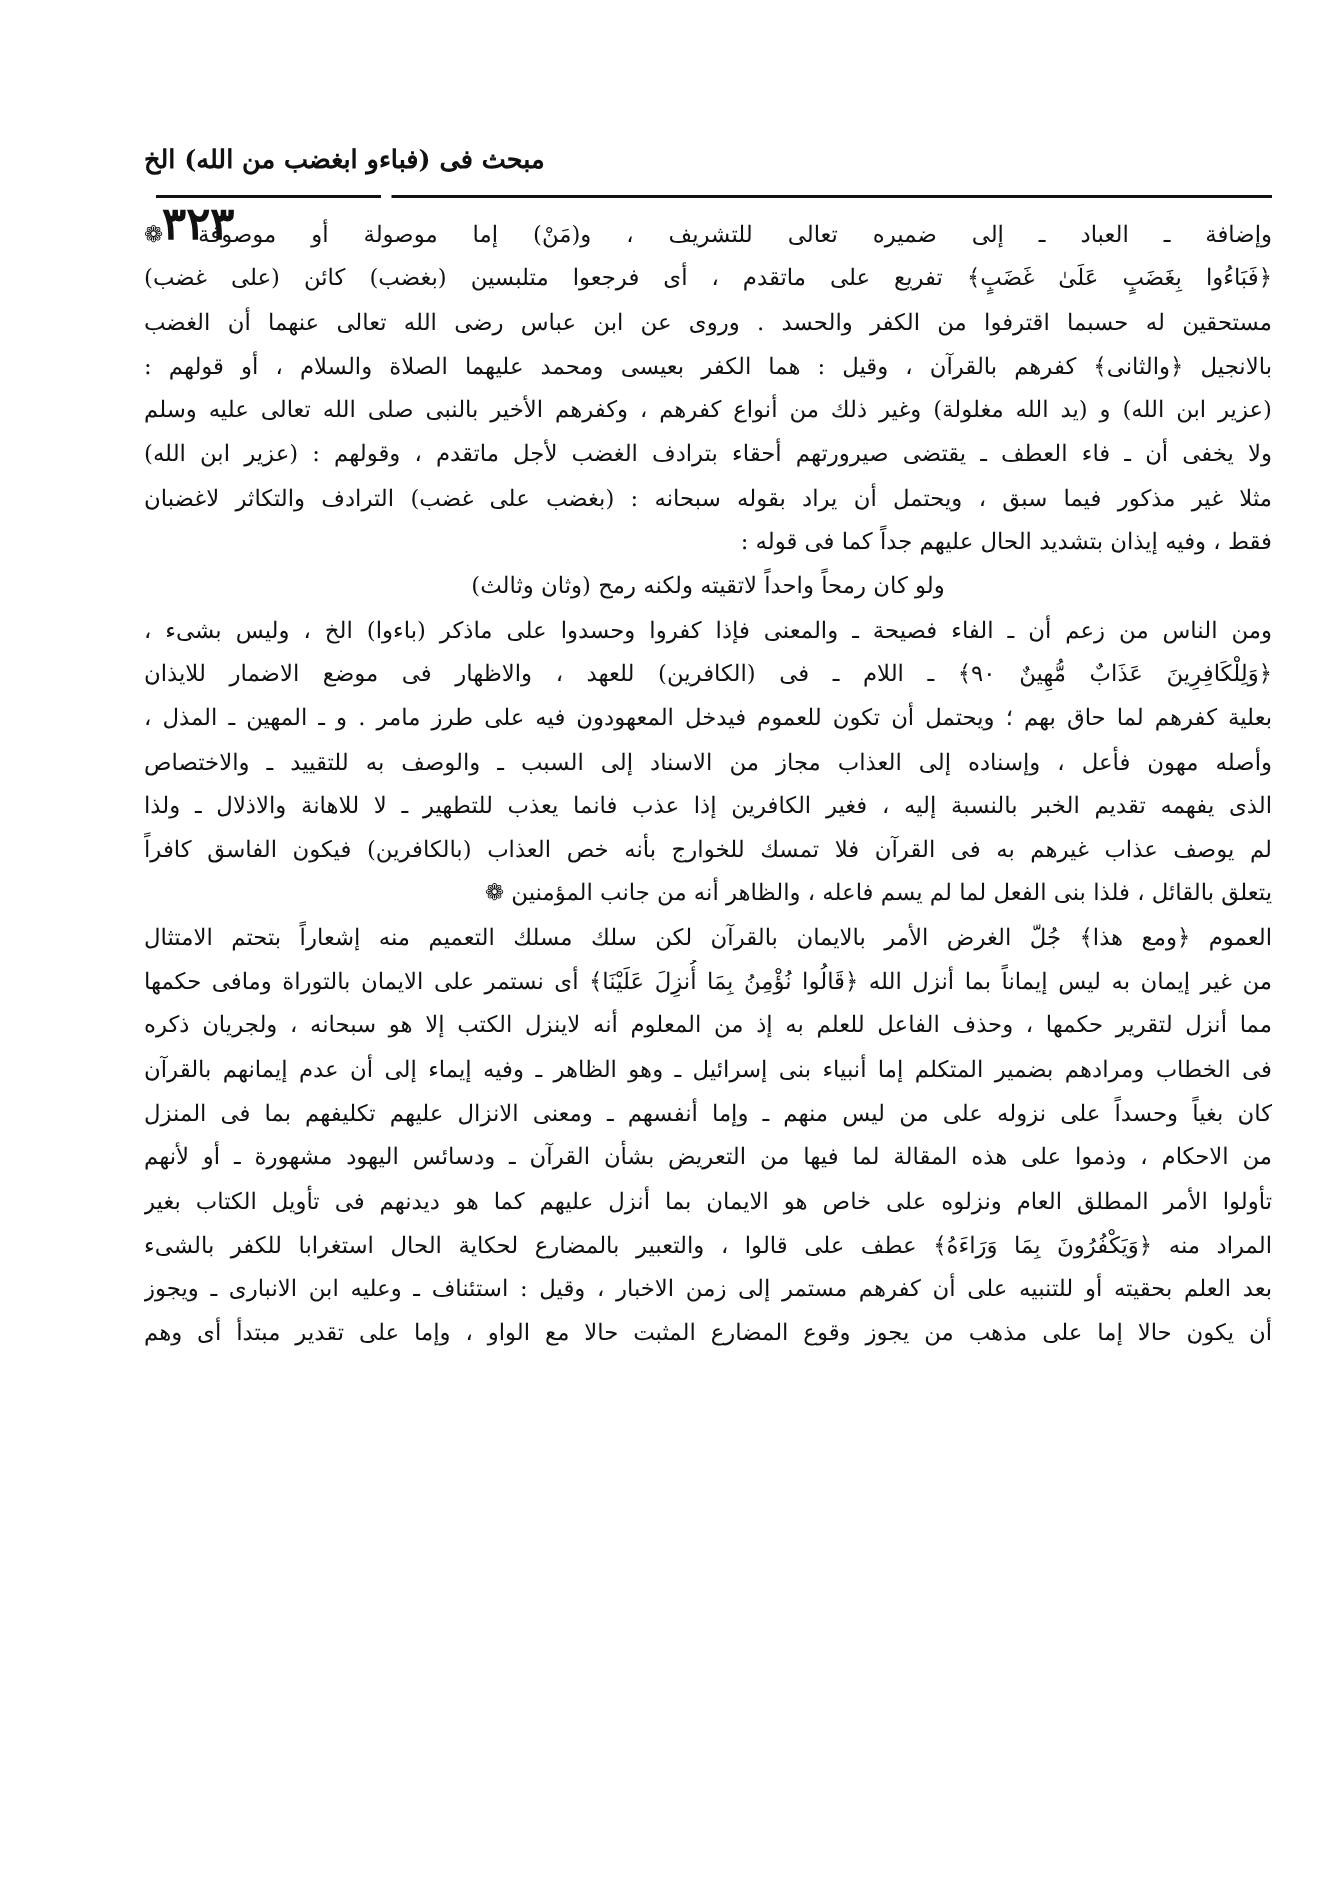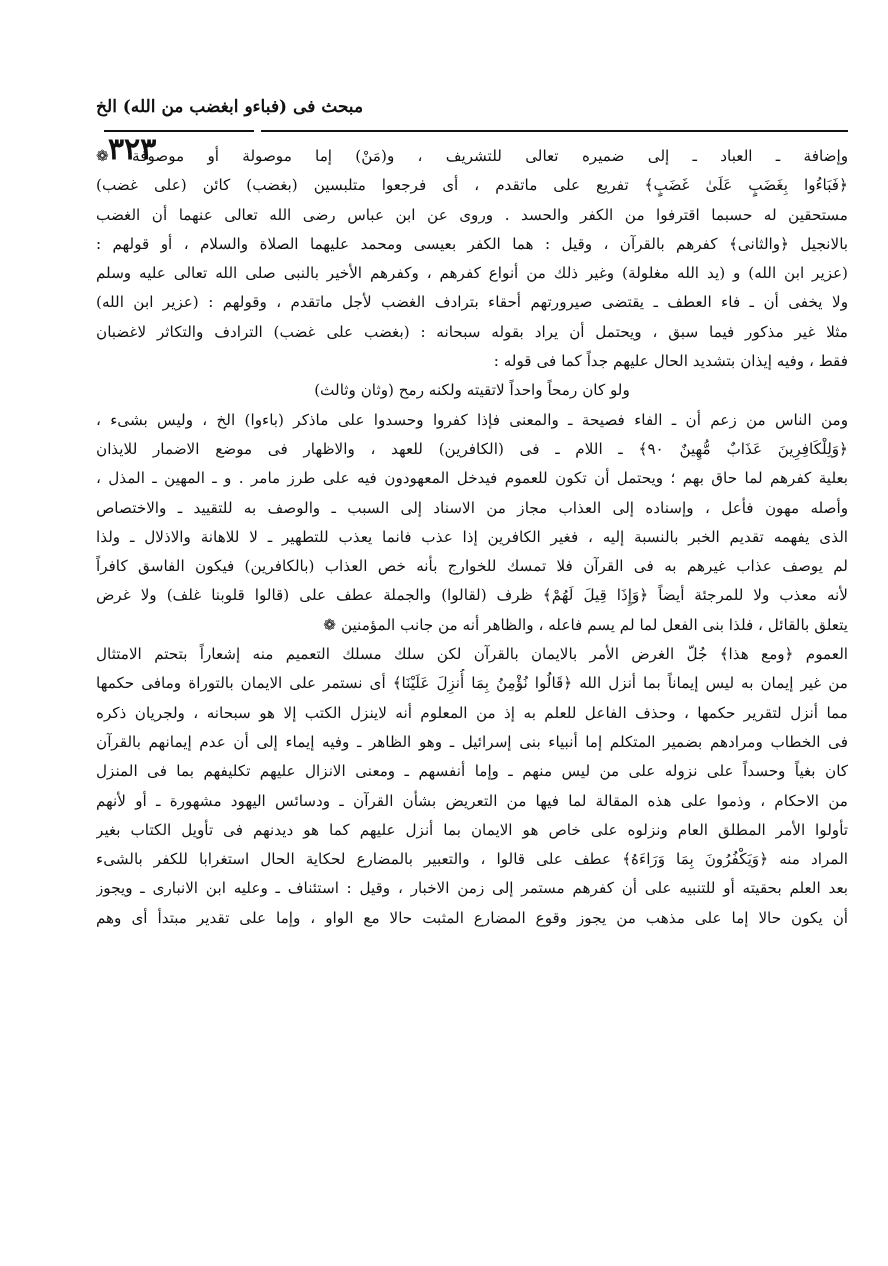--- a/index.html
+++ b/index.html
@@ -38,21 +38,20 @@
     <span class="line">ولا يخفى أن ـ فاء العطف ـ يقتضى صيرورتهم أحقاء بترادف الغضب لأجل ماتقدم ، وقولهم : (عزير ابن الله)</span>
     <span class="line">مثلا غير مذكور فيما سبق ، ويحتمل أن يراد بقوله سبحانه : (بغضب على غضب) الترادف والتكاثر لاغضبان</span>
     <span class="line last">فقط ، وفيه إيذان بتشديد الحال عليهم جداً كما فى قوله :</span>
     <span class="line verse">ولو كان رمحاً واحداً لاتقيته      ولكنه رمح (وثان وثالث)</span>
     <span class="line">ومن الناس من زعم أن ـ الفاء فصيحة ـ والمعنى فإذا كفروا وحسدوا على ماذكر (باءوا) الخ ، وليس بشىء ،</span>
     <span class="line">﴿وَلِلْكَافِرِينَ عَذَابٌ مُّهِينٌ ٩٠﴾ ـ اللام ـ فى (الكافرين) للعهد ، والاظهار فى موضع الاضمار للايذان</span>
     <span class="line">بعلية كفرهم لما حاق بهم ؛ ويحتمل أن تكون للعموم فيدخل المعهودون فيه على طرز مامر . و ـ المهين ـ المذل ،</span>
     <span class="line">وأصله مهون فأعل ، وإسناده إلى العذاب مجاز من الاسناد إلى السبب ـ والوصف به للتقييد ـ والاختصاص</span>
     <span class="line">الذى يفهمه تقديم الخبر بالنسبة إليه ، فغير الكافرين إذا عذب فانما يعذب للتطهير ـ لا للاهانة والاذلال ـ ولذا</span>
     <span class="line">لم يوصف عذاب غيرهم به فى القرآن فلا تمسك للخوارج بأنه خص العذاب (بالكافرين) فيكون الفاسق كافراً</span>
-    <span class="line">لأنه معذب ولا للمرجئة أيضاً ﴿وَإِذَا قِيلَ لَهُمْ﴾ ظرف (لقالوا) والجملة عطف على (قالوا قلوبنا غلف) ولا غرض</span>
     <span class="line last">يتعلق بالقائل ، فلذا بنى الفعل لما لم يسم فاعله ، والظاهر أنه من جانب المؤمنين ❁</span>
     <span class="line">العموم ﴿ومع هذا﴾ جُلّ الغرض الأمر بالايمان بالقرآن لكن سلك مسلك التعميم منه إشعاراً بتحتم الامتثال</span>
     <span class="line">من غير إيمان به ليس إيماناً بما أنزل الله ﴿قَالُوا نُؤْمِنُ بِمَا أُنزِلَ عَلَيْنَا﴾ أى نستمر على الايمان بالتوراة ومافى حكمها</span>
     <span class="line">مما أنزل لتقرير حكمها ، وحذف الفاعل للعلم به إذ من المعلوم أنه لاينزل الكتب إلا هو سبحانه ، ولجريان ذكره</span>
     <span class="line">فى الخطاب ومرادهم بضمير المتكلم إما أنبياء بنى إسرائيل ـ وهو الظاهر ـ وفيه إيماء إلى أن عدم إيمانهم بالقرآن</span>
     <span class="line">كان بغياً وحسداً على نزوله على من ليس منهم ـ وإما أنفسهم ـ ومعنى الانزال عليهم تكليفهم بما فى المنزل</span>
     <span class="line">من الاحكام ، وذموا على هذه المقالة لما فيها من التعريض بشأن القرآن ـ ودسائس اليهود مشهورة ـ أو لأنهم</span>
     <span class="line">تأولوا الأمر المطلق العام ونزلوه على خاص هو الايمان بما أنزل عليهم كما هو ديدنهم فى تأويل الكتاب بغير</span>
     <span class="line">المراد منه ﴿وَيَكْفُرُونَ بِمَا وَرَاءَهُ﴾ عطف على قالوا ، والتعبير بالمضارع لحكاية الحال استغرابا للكفر بالشىء</span>
     <span class="line">بعد العلم بحقيته أو للتنبيه على أن كفرهم مستمر إلى زمن الاخبار ، وقيل : استئناف ـ وعليه ابن الانبارى ـ ويجوز</span>

